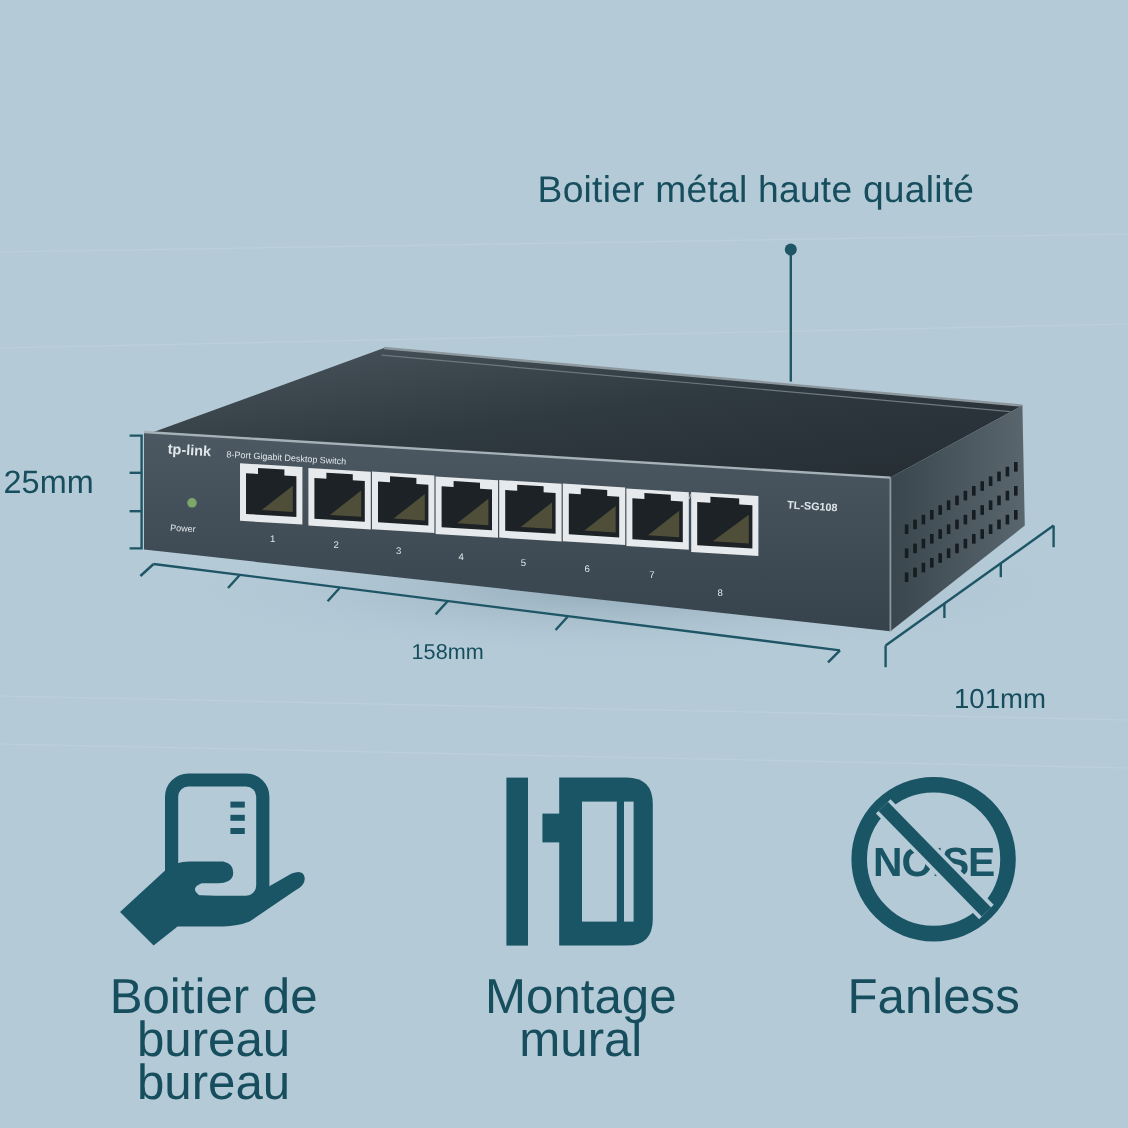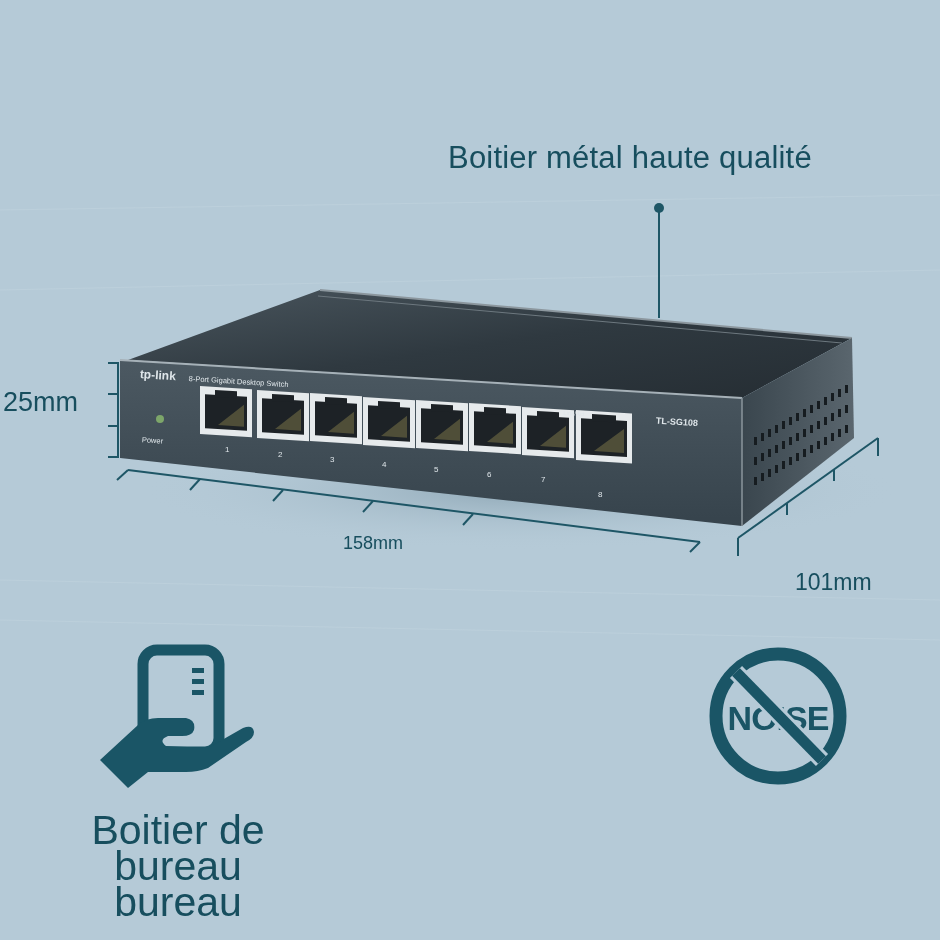--- a/index.html
+++ b/index.html
@@ -201,25 +201,39 @@
       <rect x="94" y="39" width="12" height="5" fill="#1a5566"></rect>
       <rect x="94" y="50" width="12" height="5" fill="#1a5566"></rect>
       <path d="M2 120 L40 85 Q48 78 60 78 L88 78 Q98 80 96 90 Q94 96 84 96 L70 96 Q60 100 68 106 L110 108 L145 88 Q155 84 156 92 Q156 98 148 102 L110 128 Q100 132 88 132 L50 132 L30 148 Z" fill="#1a5566"></path>
     </svg>
     <div class="label">
       <div>Boitier de bureau</div>
       <div>bureau</div>
     </div>
   </div>
 
+  <div class="feature f2">
+    <svg class="icon" viewBox="0 0 160 150">
+      <rect x="18" y="8" width="18" height="140" fill="#1a5566"></rect>
+      <rect x="48" y="38" width="20" height="24" fill="#1a5566"></rect>
+      <path d="M62 8 L118 8 Q140 8 140 30 L140 126 Q140 148 118 148 L62 148 Z" fill="#1a5566"></path>
+      <rect x="81" y="28" width="29" height="100" fill="#b5cad7"></rect>
+      <rect x="116" y="28" width="8" height="100" fill="#b5cad7"></rect>
+    </svg>
+    <div class="label">
+      <div>Montage</div>
+      <div>mural</div>
+    </div>
+  </div>
 
   <div class="feature f3">
     <svg class="icon" viewBox="0 0 160 150">
       <circle cx="80" cy="76" r="62" fill="none" stroke="#1a5566" stroke-width="13"></circle>
       <text x="80" y="90" text-anchor="middle" font-family="Liberation Sans, sans-serif" font-weight="bold" font-size="34" fill="#1a5566" letter-spacing="-1">NOISE</text>
       <line x1="38" y1="32" x2="124" y2="120" stroke="#b5cad7" stroke-width="17"></line>
       <line x1="38" y1="32" x2="124" y2="120" stroke="#1a5566" stroke-width="11"></line>
     </svg>
     <div class="label">
+      <div>Fanless</div>
     </div>
   </div>
 
 </div>
 
 </body></html>

